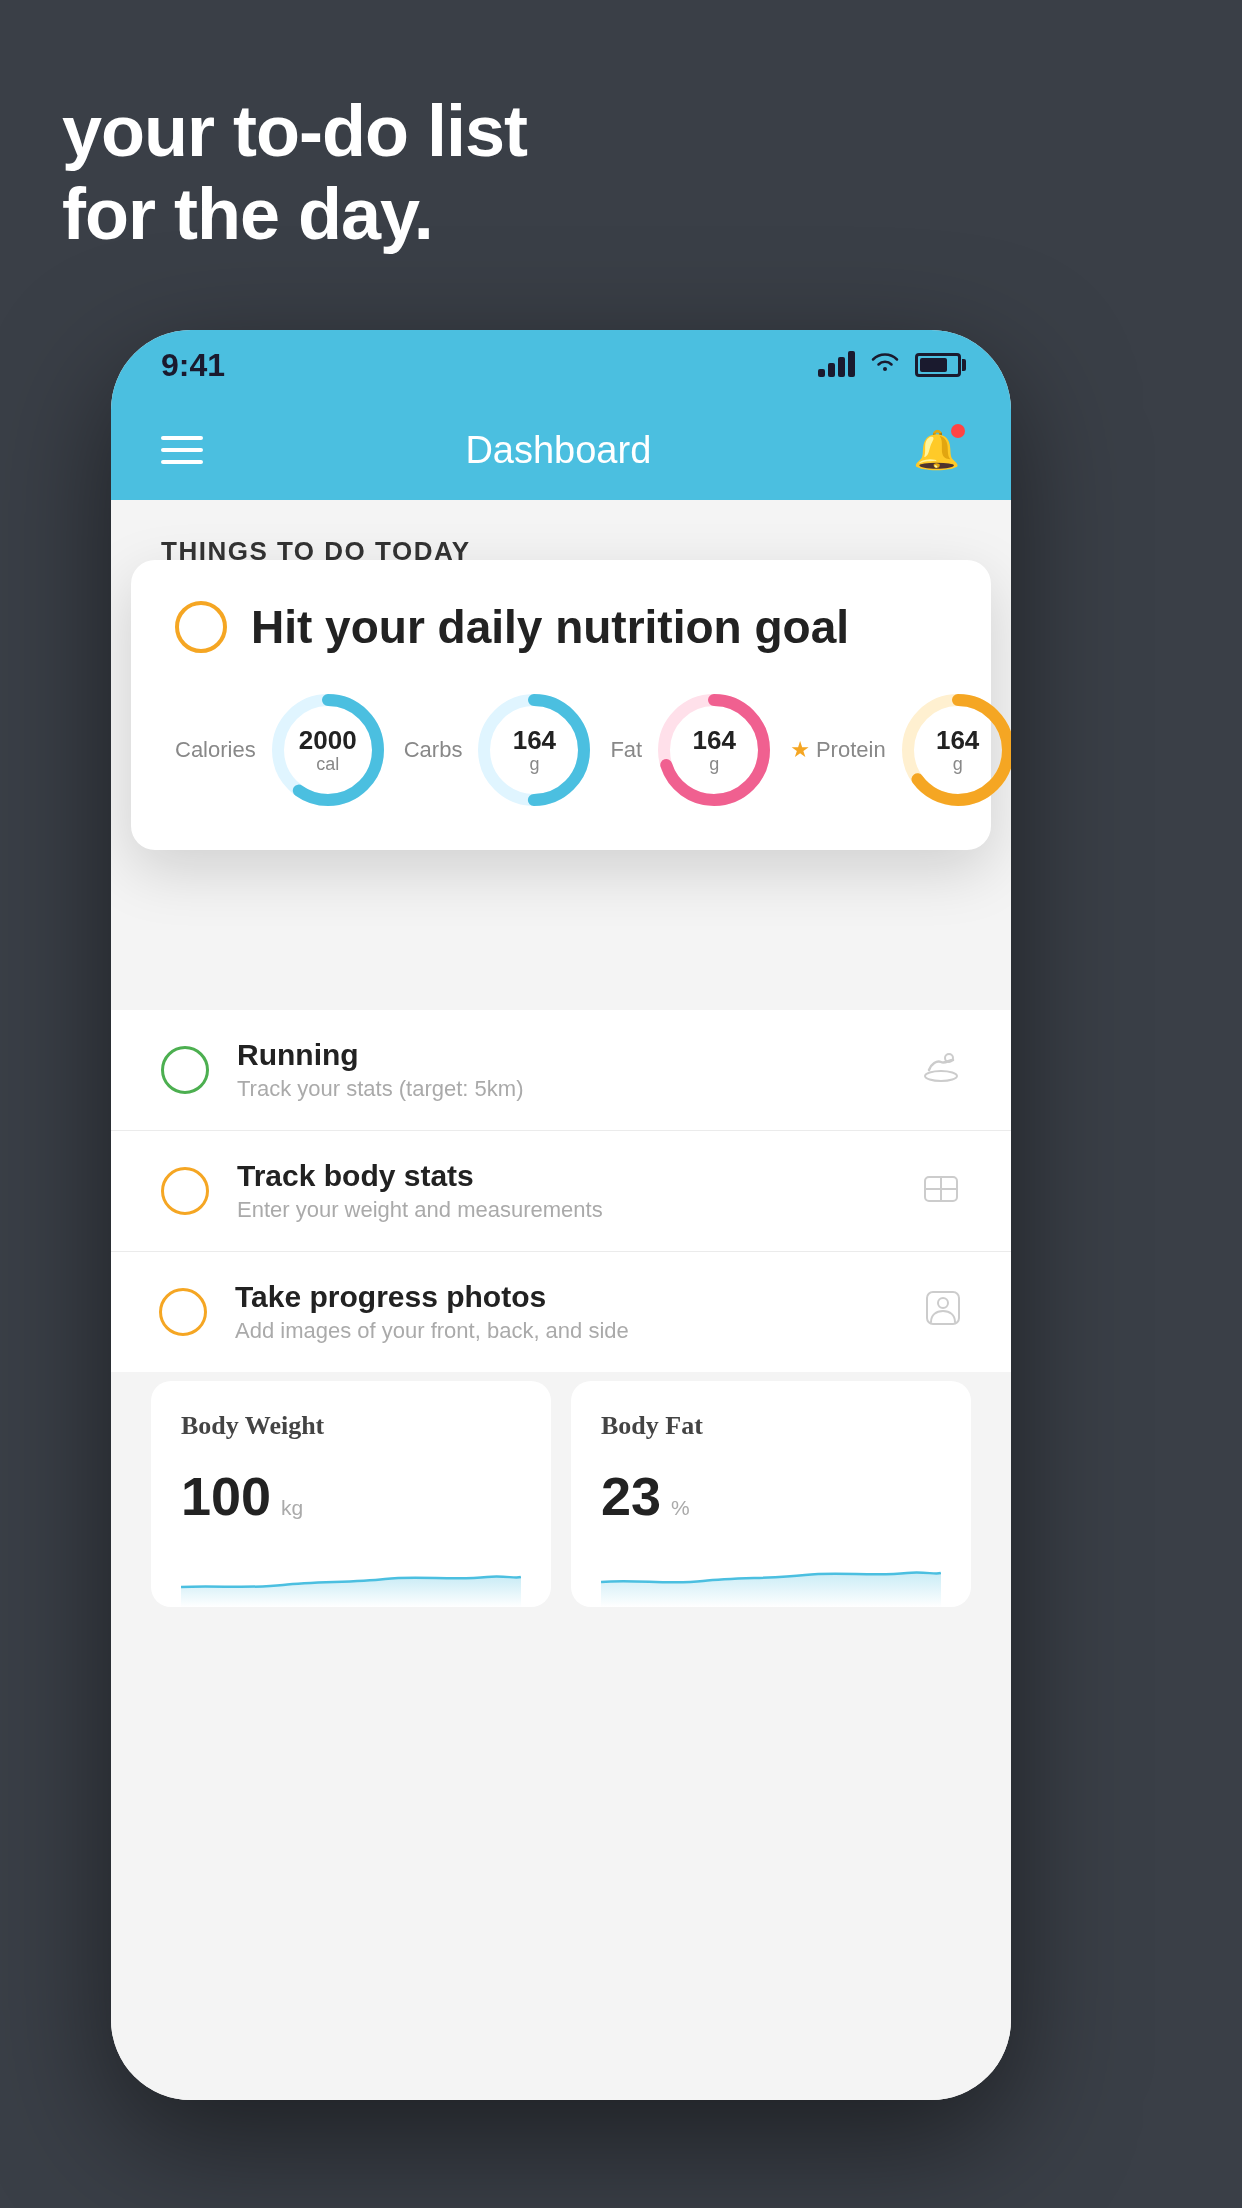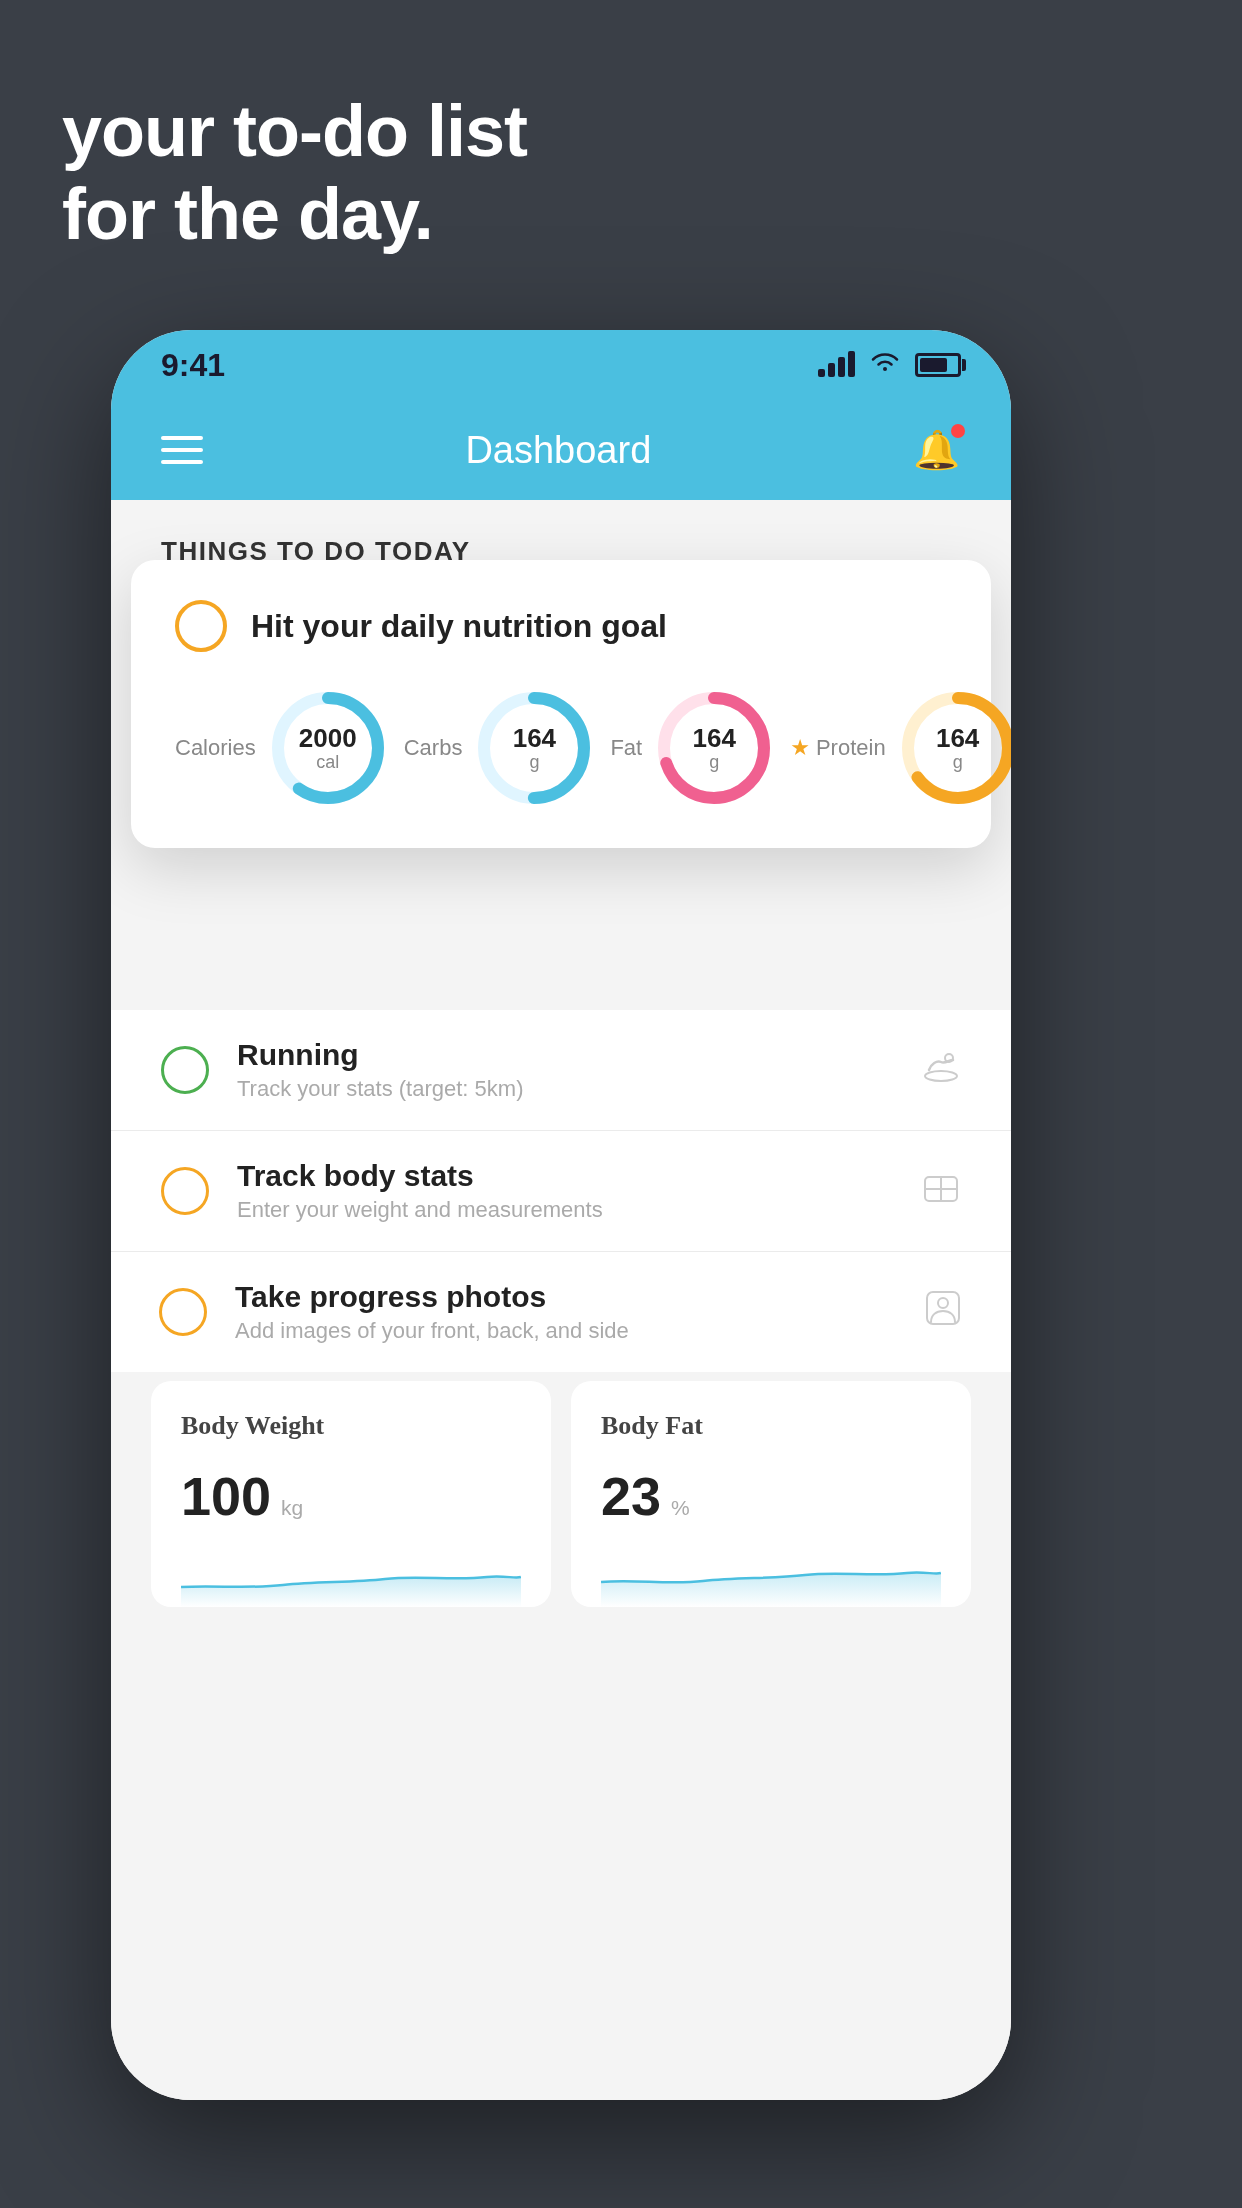--- a/index.html
+++ b/index.html
@@ -215,21 +215,21 @@
     .circle-radio {
       width: 52px;
       height: 52px;
       border-radius: 50%;
       border: 4px solid #f5a623;
       flex-shrink: 0;
       background: white;
     }
 
     .card-title {
-      font-size: 32px;
+      font-size: 46px;
       font-weight: 600;
       color: #222;
     }
 
     .nutrition-circles {
       display: flex;
       justify-content: space-around;
       align-items: flex-start;
       gap: 16px;
     }

